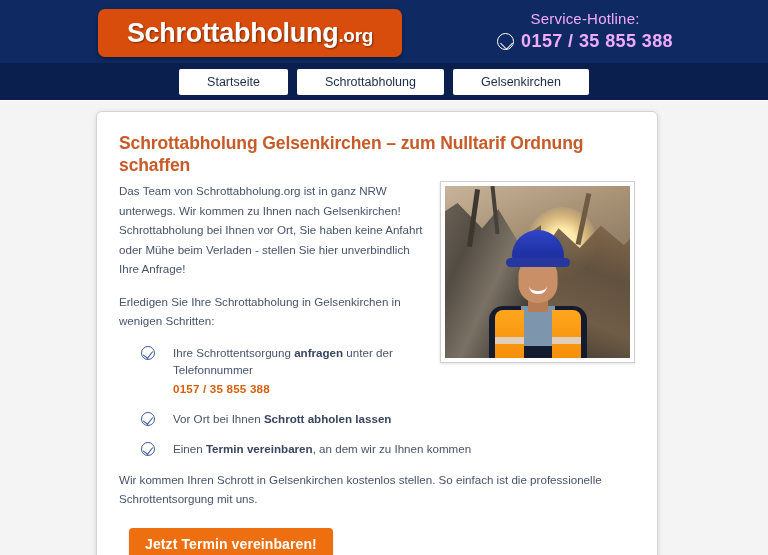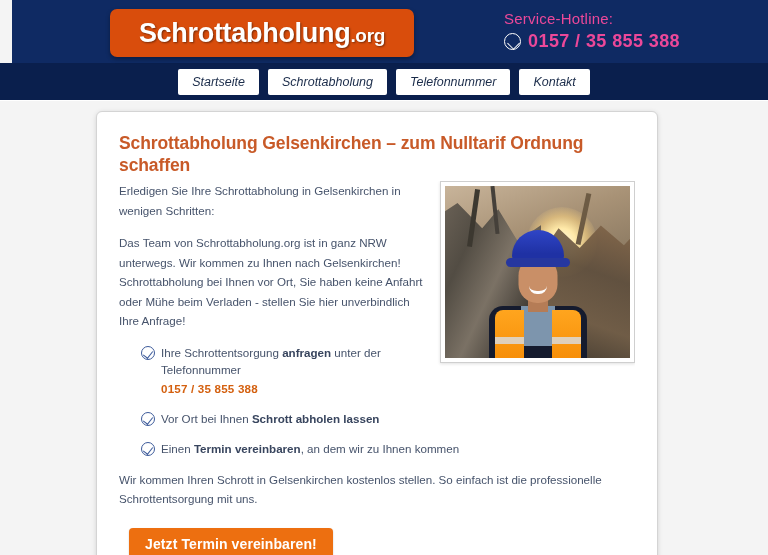--- a/index.html
+++ b/index.html
@@ -9,21 +9,20 @@
     background:#f4f4f4;
     overflow:hidden;
     position:relative;
   }
 
   
   .header {
     height:63px;
     background:#0f2a63;
     position:relative;
-    margin-left:12px;
   }
   .logo {
     position:absolute;
     left:98px; top:9px;
     width:304px; height:48px;
     background:#d94d0c;
     border-radius:7px;
     display:flex;
     align-items:center;
     justify-content:center;
@@ -37,23 +36,23 @@
     letter-spacing:-0.3px;
     text-shadow:1px 1px 2px rgba(0,0,0,.45);
     white-space:nowrap;
   }
   .logo-text .tld {
     font-size:19px;
     font-weight:bold;
   }
   .hotline {
     position:absolute;
-    right:88px; top:9px;
-    text-align:left;
-    color:#ec4899;
+    right:95px; top:9px;
+    text-align:center;
+    color:#f0abfc;
   }
   .hotline-label {
     font-size:15px;
     font-weight:400;
     letter-spacing:.2px;
     line-height:19px;
   }
   .hotline-row {
     display:flex;
     align-items:center;
@@ -91,26 +90,25 @@
     display:flex;
     align-items:center;
     justify-content:center;
     gap:9px;
     border-bottom:1px solid #ffffff;
   }
   .nav-item {
     background:#ffffff;
     color:#1b2c4a;
     font-size:12.5px;
-    padding:6px 14px;
+    padding:6px 28px;
     border-radius:2px;
     cursor:pointer;
     white-space:nowrap;
     line-height:14px;
-    font-style:italic;
   }
 
   
   .page {
     position:absolute;
     top:102px; left:0;
     width:768px;
     height:453px;
     background:#f4f4f4;
   }
@@ -243,21 +241,21 @@
     line-height:19.5px;
     margin-bottom:13px;
     text-align:left;
   }
 
   
   .checklist { margin:4px 0 12px 22px; }
   .check-item {
     display:flex;
     align-items:flex-start;
-    gap:6px;
+    gap:18px;
     margin-bottom:13px;
   }
   .check-ico {
     flex:0 0 auto;
     width:14px; height:14px;
     margin-top:2px;
     border:1.4px solid #3c5a9a;
     border-radius:50%;
     position:relative;
   }
@@ -312,22 +310,21 @@
     <div class="hotline-row">
       <span class="phone-ico"></span>
       <span class="hotline-number">0157 / 35 855 388</span>
     </div>
   </div>
 </div>
 
 <div class="nav">
   <div class="nav-item">Startseite</div>
   <div class="nav-item">Schrottabholung</div>
-  <div class="nav-item">Telefonnummer</div>
-  <div class="nav-item">Kontakt</div>
+  <div class="nav-item">Gelsenkirchen</div>
 </div>
 
 <div class="page">
   <div class="panel">
 
     <h1 class="page-title">Schrottabholung Gelsenkirchen – zum Nulltarif Ordnung schaffen</h1>
 
     <div class="top-flow">
 
       <div class="hero-img">
@@ -346,23 +343,23 @@
             <div class="w-stripe-l"></div>
             <div class="w-stripe-r"></div>
             <div class="w-neck"></div>
             <div class="w-face"></div>
             <div class="w-smile"></div>
             <div class="w-helmet"></div>
           </div>
         </div>
       </div>
 
+      <p class="body-text">Das Team von Schrottabholung.org ist in ganz NRW unterwegs. Wir kommen zu Ihnen nach Gelsenkirchen! Schrottabholung bei Ihnen vor Ort, Sie haben keine Anfahrt oder Mühe beim Verladen - stellen Sie hier unverbindlich Ihre Anfrage!</p>
+
       <p class="body-text">Erledigen Sie Ihre Schrottabholung in Gelsenkirchen in wenigen Schritten:</p>
-
-      <p class="body-text">Das Team von Schrottabholung.org ist in ganz NRW unterwegs. Wir kommen zu Ihnen nach Gelsenkirchen! Schrottabholung bei Ihnen vor Ort, Sie haben keine Anfahrt oder Mühe beim Verladen - stellen Sie hier unverbindlich Ihre Anfrage!</p>
 
       <div class="checklist">
 
         <div class="check-item">
           <span class="check-ico"></span>
           <span class="check-txt"><span>Ihre Schrottentsorgung </span><b>anfragen</b><span> unter der Telefonnummer</span><span class="check-phone">0157 / 35 855 388</span></span>
         </div>
 
         <div class="check-item">
           <span class="check-ico"></span>

